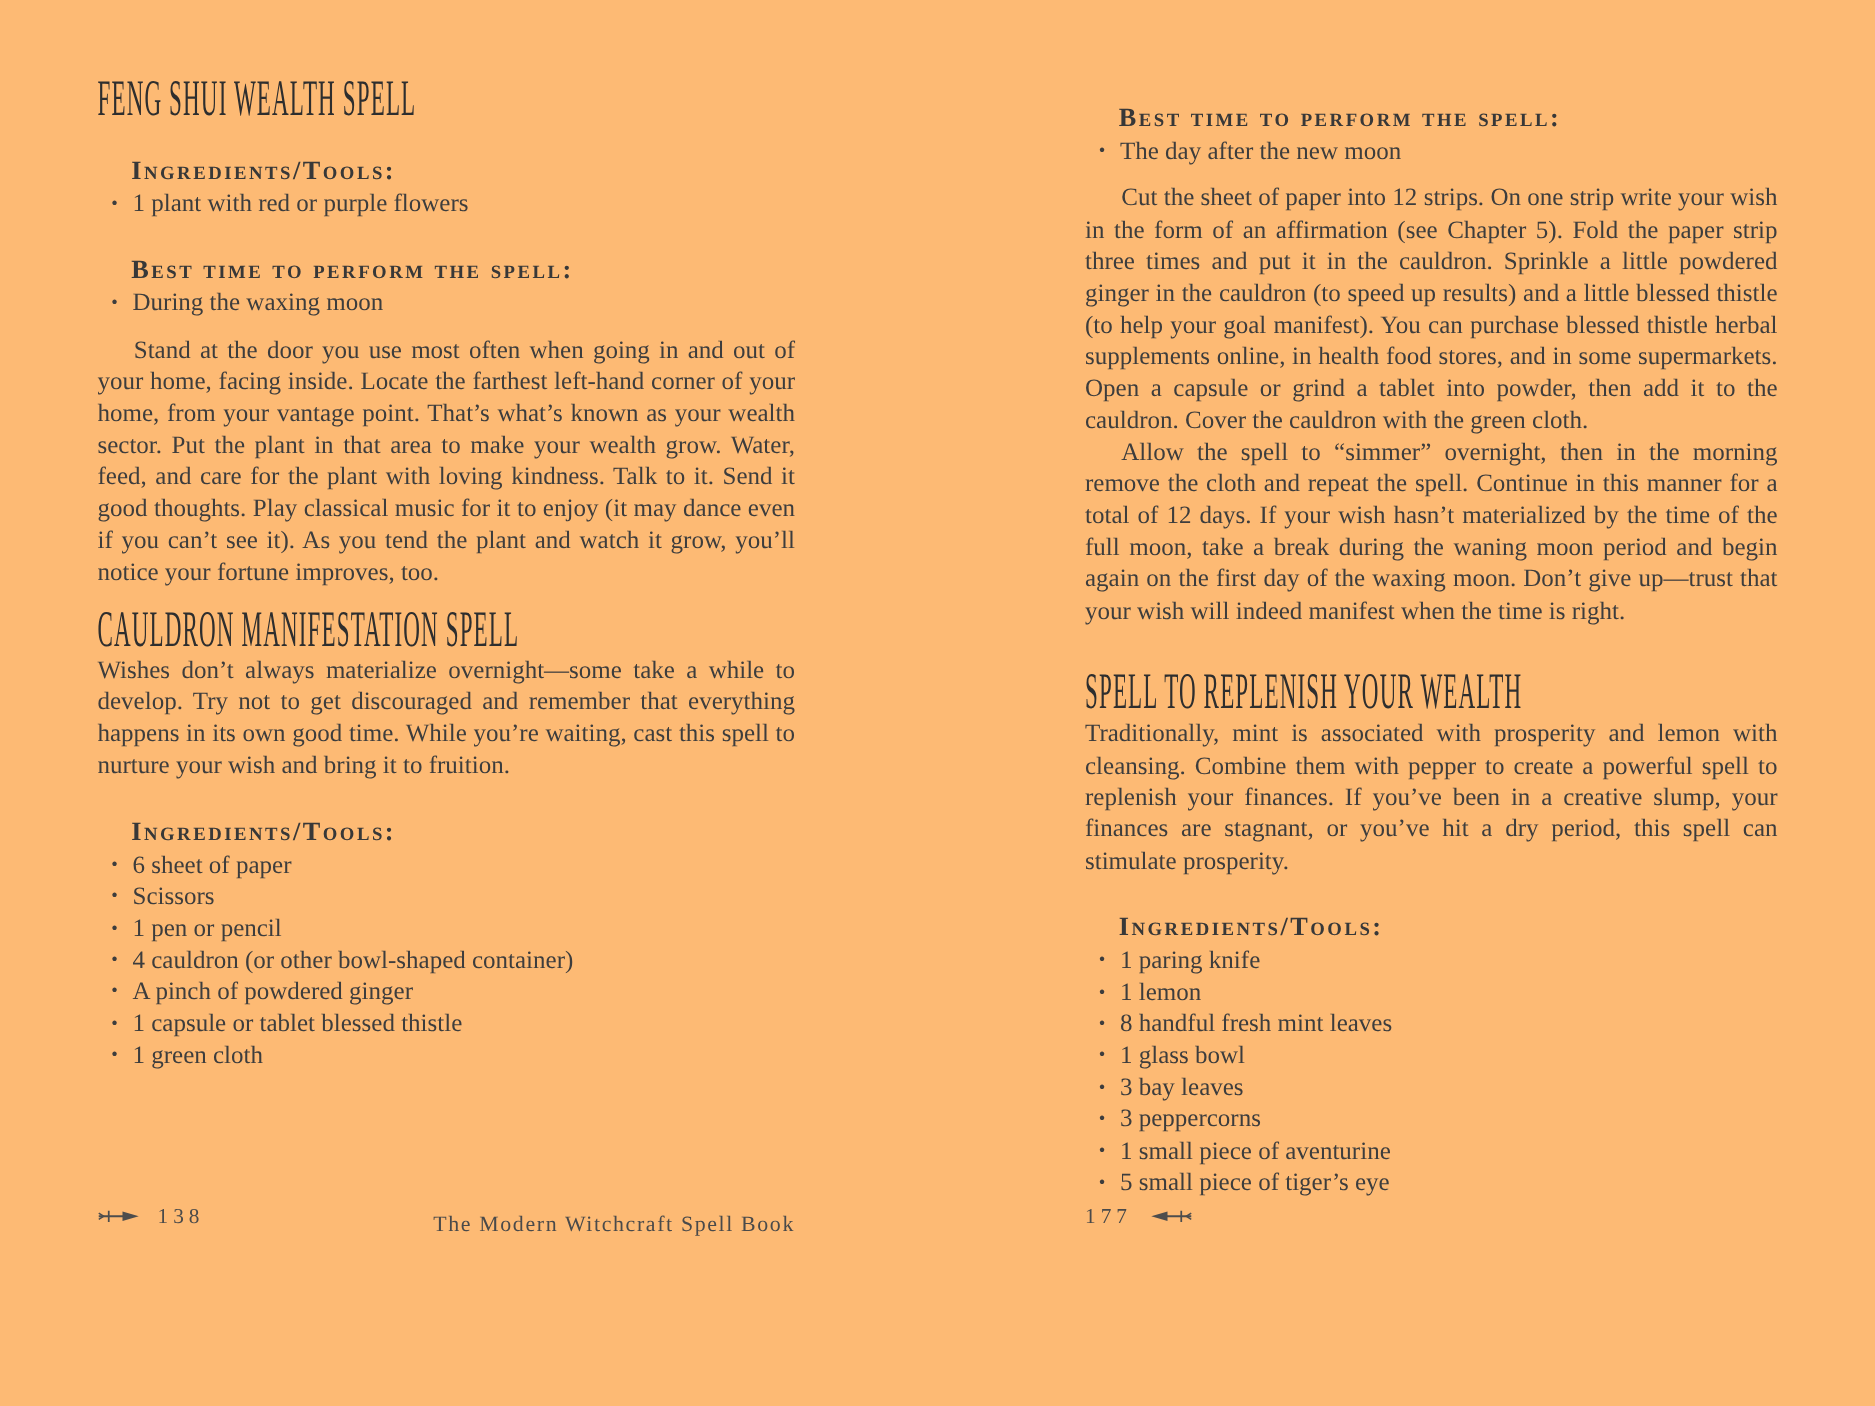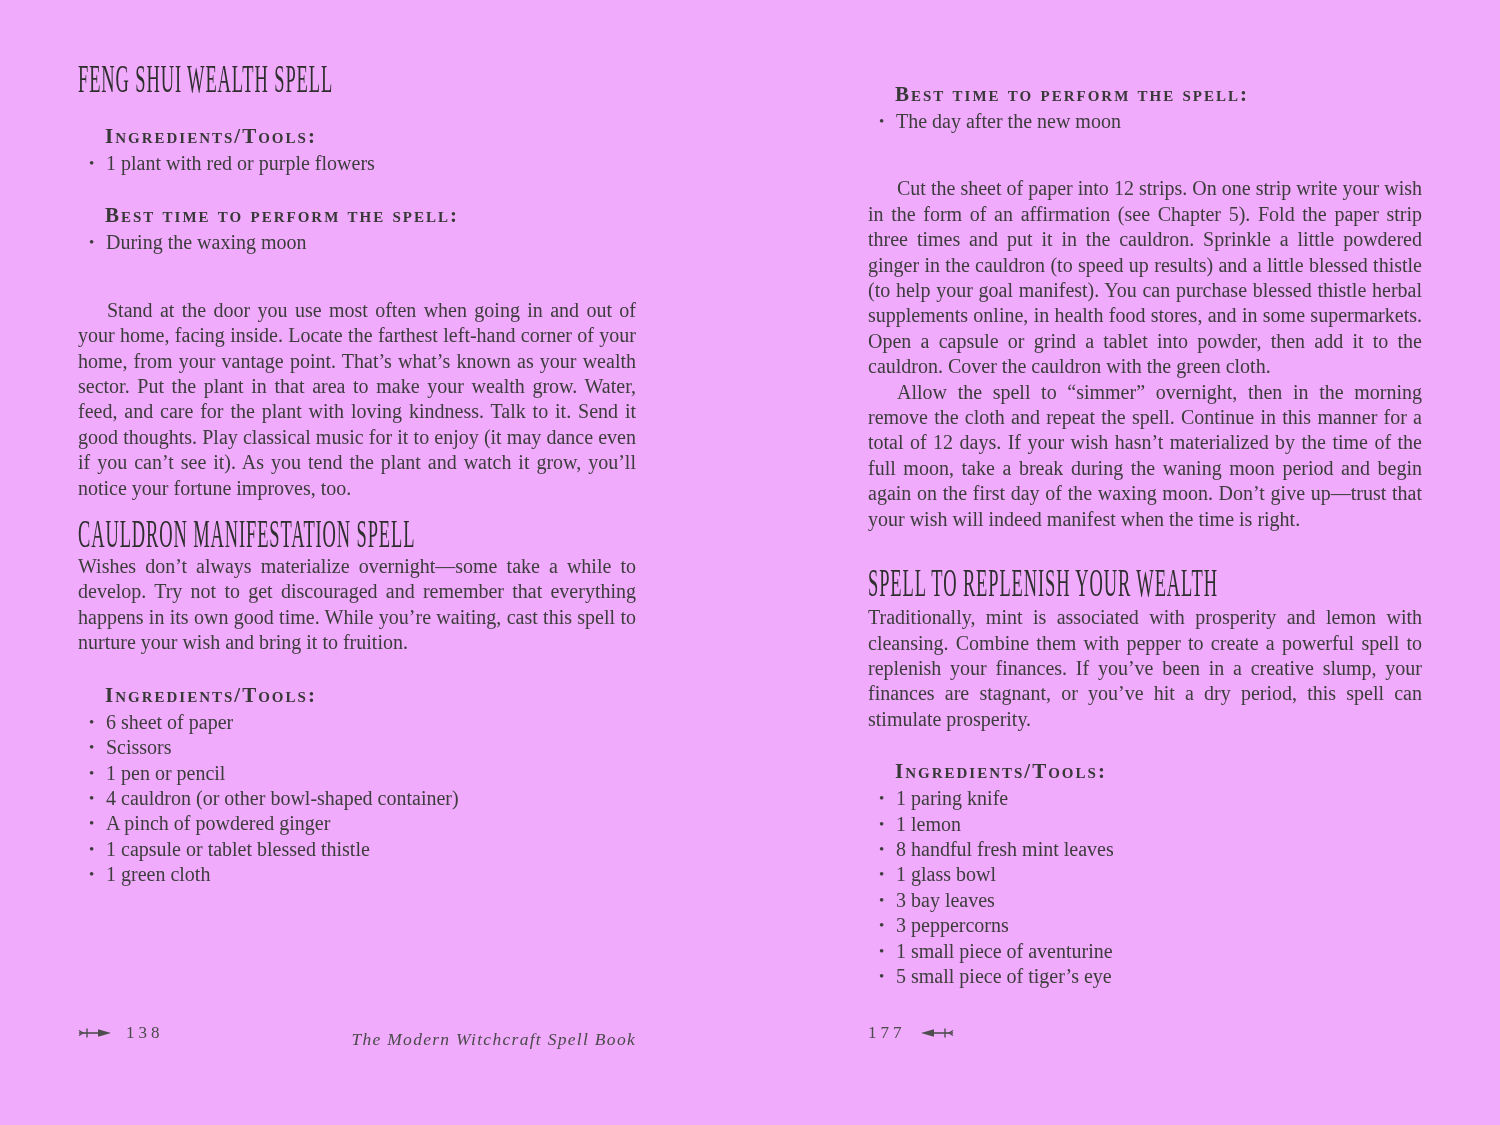--- a/index.html
+++ b/index.html
@@ -1,59 +1,59 @@
 <!DOCTYPE html>
 <html><head>
 <meta charset="utf-8">
 <style>
   html,body { margin:0; padding:0; background:#e9e9e9; }
   .spread {
     position:relative; width:1500px; height:1125px; margin:0 auto;
-    background:#f0abfc; overflow:hidden;
+    background:#fdba74; overflow:hidden;
     font-family:"Liberation Serif", serif; color:#3d3d3d;
   }
   .page { position:absolute; top:0; height:1125px; width:750px; box-sizing:border-box; }
   .page-left  { left:0;     padding:60px 114px 0 78px; }
   .page-right { left:750px; padding:82px 78px 0 118px; }
 
   .spell-heading {
     font-weight:400; font-size:41px; line-height:37px; letter-spacing:2px;
     color:#2e2e2e; white-space:nowrap;
     transform:scaleX(0.45); transform-origin:0 60%;
     margin:0 0 8px 0;
   }
   .h2-left  { margin-top:14px; margin-bottom:2px; }
   .h2-right { margin-top:32px; margin-bottom:4px; }
 
   .body-p {
     font-size:20px; line-height:25.4px; text-align:justify; margin:0; color:#3d3d3d;
   }
   .indent { text-indent:29px; }
-  .mt-para { margin-top:42px; }
+  .mt-para { margin-top:12px; }
 
   .sec-label {
     font-variant:small-caps; font-weight:700; font-size:21px; letter-spacing:2px;
     color:#383838; margin:27px 0 2px 27px; line-height:25px;
   }
   .sec-label.first { margin-top:0; }
 
   .b-list { margin-left:10px; }
   .b-row  { display:flex; font-size:20px; line-height:25.4px; }
   .b-dot  { width:17px; font-size:15px; padding-left:1px; color:#3d3d3d; }
   .b-txt  { flex:1; }
 
   .footer {
-    position:absolute; top:1020px; height:26px;
+    position:absolute; top:960px; height:26px;
     display:flex; justify-content:space-between; align-items:center;text-align:center;
   }
   .footer-left  { left:78px;  right:114px; }
   .footer-right { left:118px; right:78px;  }
   .f-group { display:flex; align-items:center; gap:14px; }
   .f-num   { font-size:17px; letter-spacing:4px; color:#4a4a4a; }
-  .f-title { font-style:italic; font-size:17.5px; letter-spacing:1.3px; color:#4a4a4a;margin-top:12px; }
+  .f-title { font-size:17.5px; letter-spacing:1.3px; color:#4a4a4a;margin-top:12px; }
   .orn svg { display:block; }
 </style>
 </head>
 <body>
 
 <div class="spread">
 
   <div class="page page-left">
     <h1 class="spell-heading">FENG SHUI WEALTH SPELL</h1>
 

